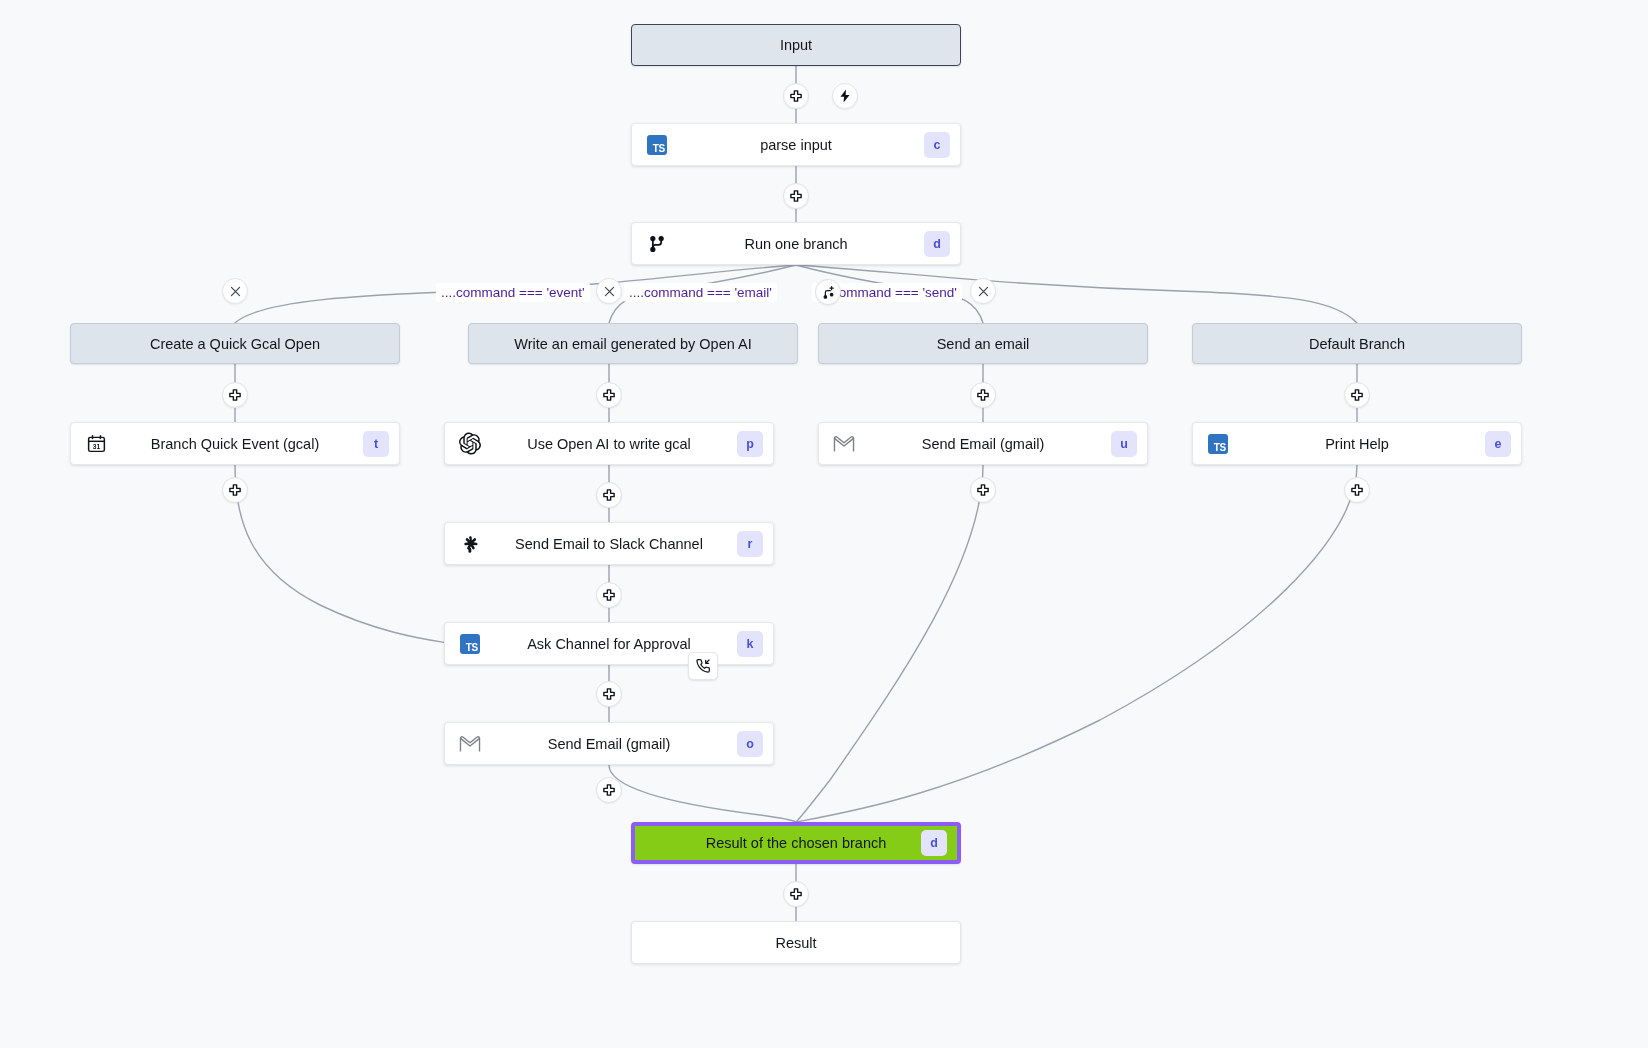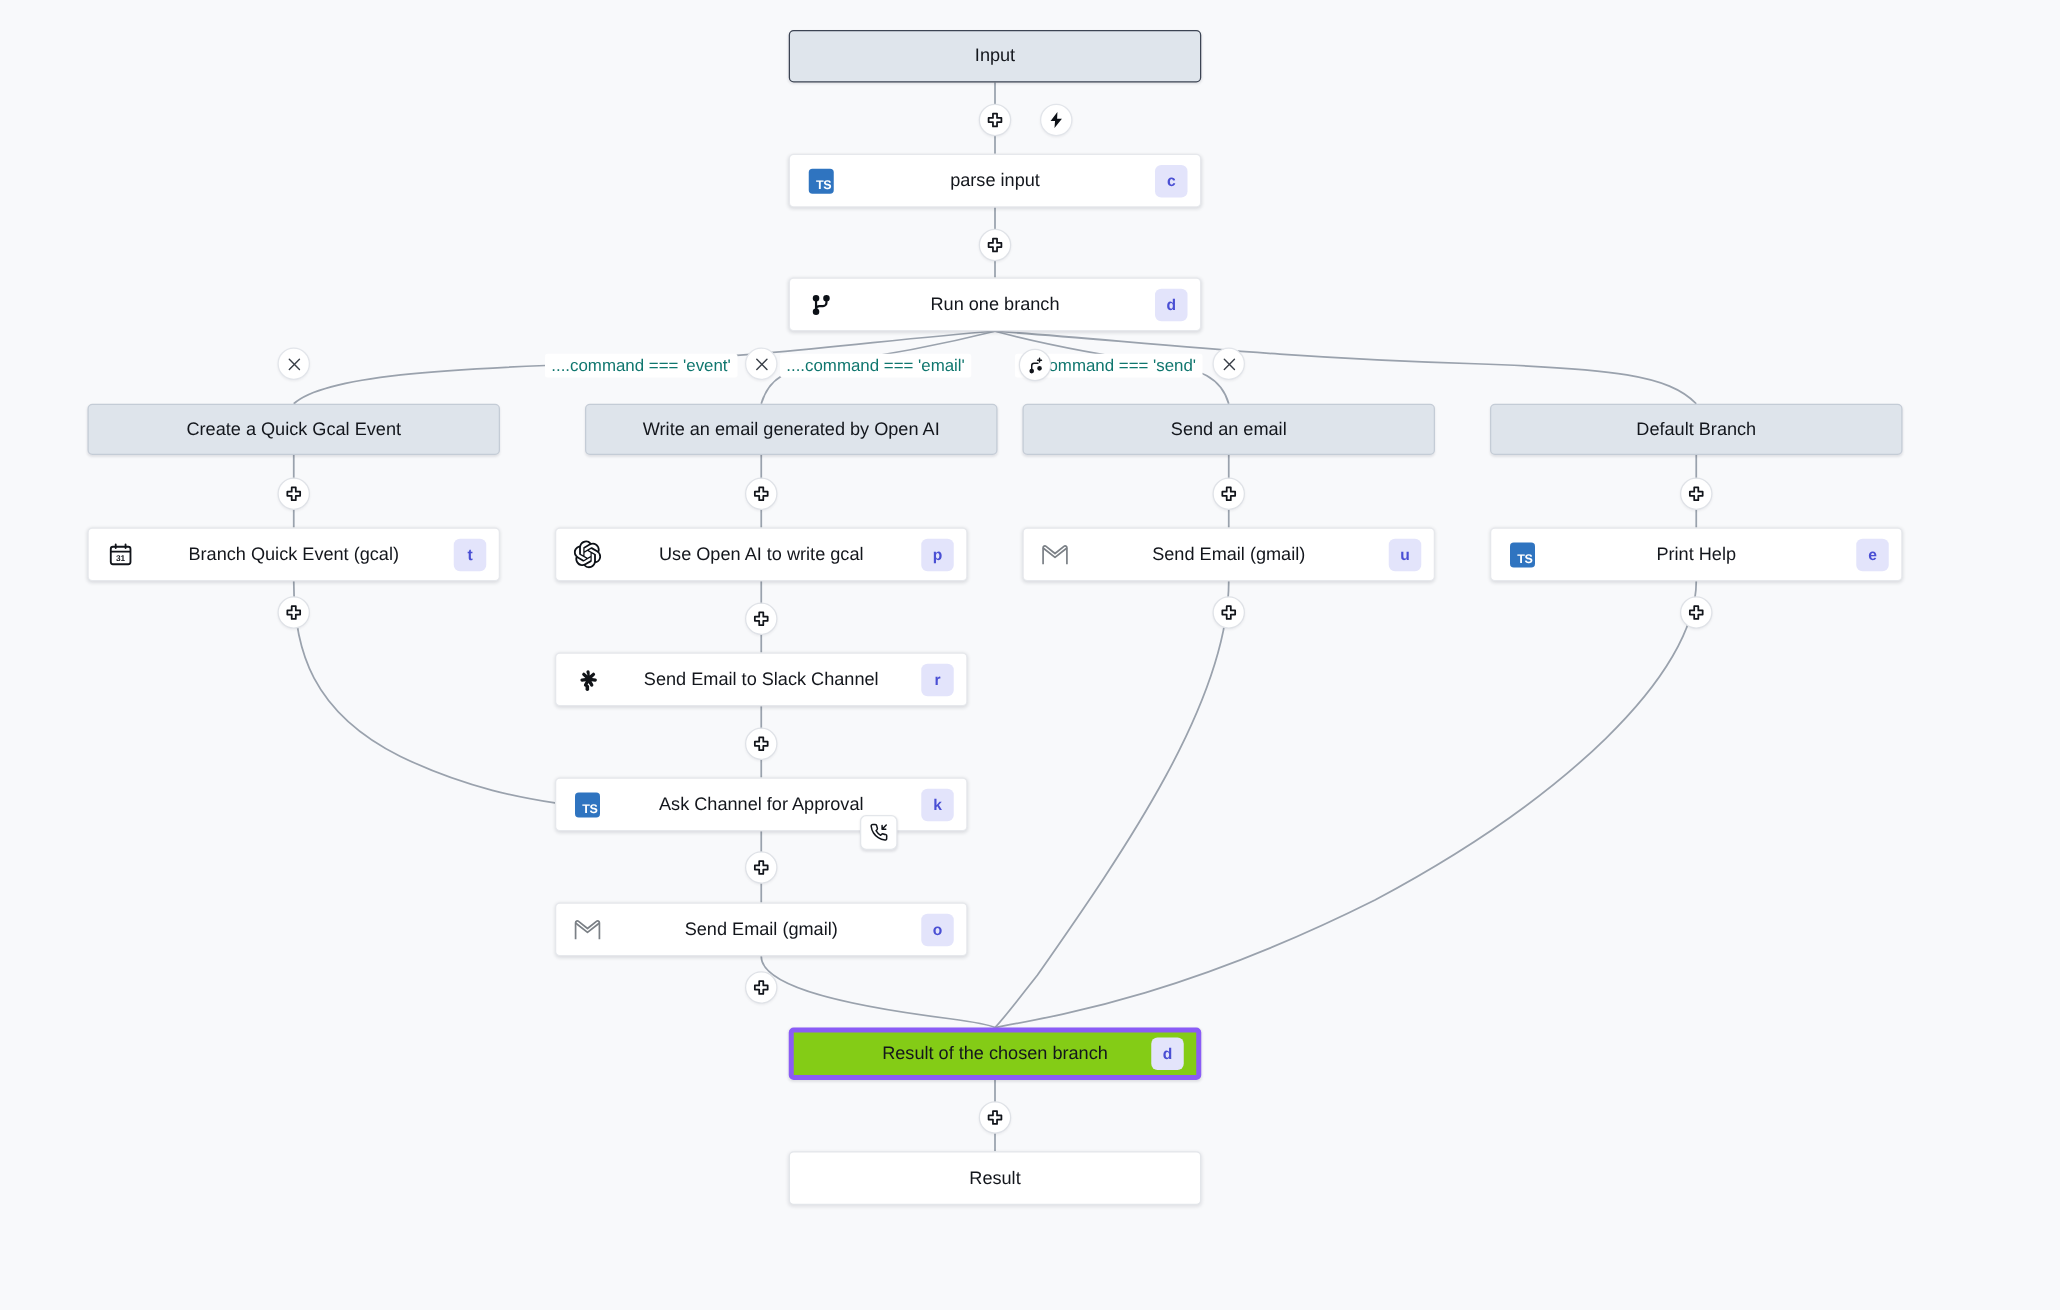--- a/index.html
+++ b/index.html
@@ -131,21 +131,21 @@
   }
   .bolt-btn { border-color: #e2e5ea; }
   .x-btn    { border-color: #e2e5ea; }
 
   
   .cond-label {
     position: absolute;
     background: #ffffff;
     padding: 2px 5px;
     font-size: 13.5px;
-    color: #0f766e;
+    color: #4c1d95;
     white-space: nowrap;
     z-index: 8;
     border-radius: 2px;
   }
 
   
   .suspend-badge {
     position: absolute;
     width: 28px;
     height: 26px;
@@ -220,21 +220,21 @@
             <circle cx="7" cy="18.5" r="2.1" fill="#0d1117"></circle>
             <circle cx="17" cy="5.5" r="2.1" fill="#0d1117"></circle>
             <path d="M7 7.6 V16.4"></path>
             <path d="M17 7.6 v2.2 a3.2 3.2 0 0 1 -3.2 3.2 H10.2 a3.2 3.2 0 0 0 -3.2 3.2"></path>
           </svg>
         </span>
         <span class="label">Run one branch</span>
         <span class="kbd">d</span>
       </div>
       <div class="node branch-head" style="left: 70px; top: 323px; width: 330px; height: 41px;">
-        <span class="label">Create a Quick Gcal Event</span>
+        <span class="label">Create a Quick Gcal Open</span>
       </div>
       <div class="node branch-head" style="left: 444px; top: 323px; width: 330px; height: 41px; margin-left: 24px;">
         <span class="label">Write an email generated by Open AI</span>
       </div>
       <div class="node branch-head" style="left: 818px; top: 323px; width: 330px; height: 41px;">
         <span class="label">Send an email</span>
       </div>
       <div class="node branch-head" style="left: 1192px; top: 323px; width: 330px; height: 41px;">
         <span class="label">Default Branch</span>
       </div>

